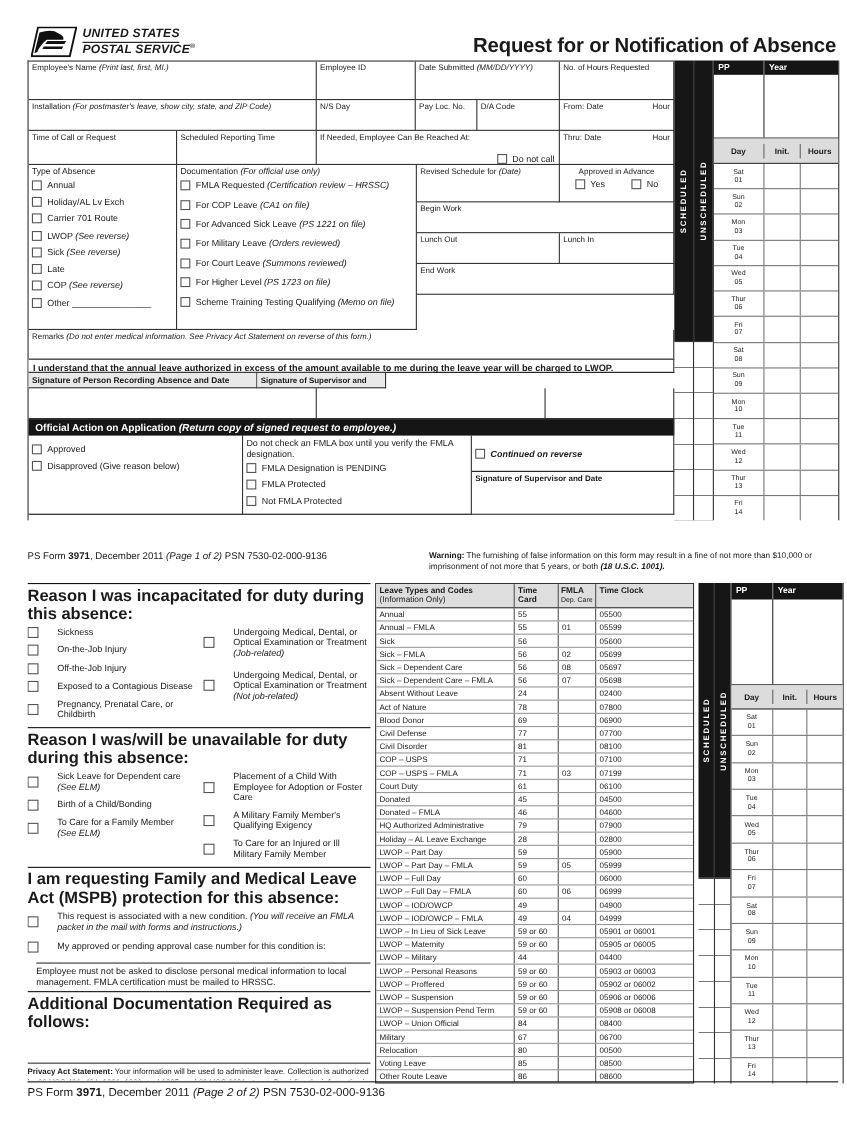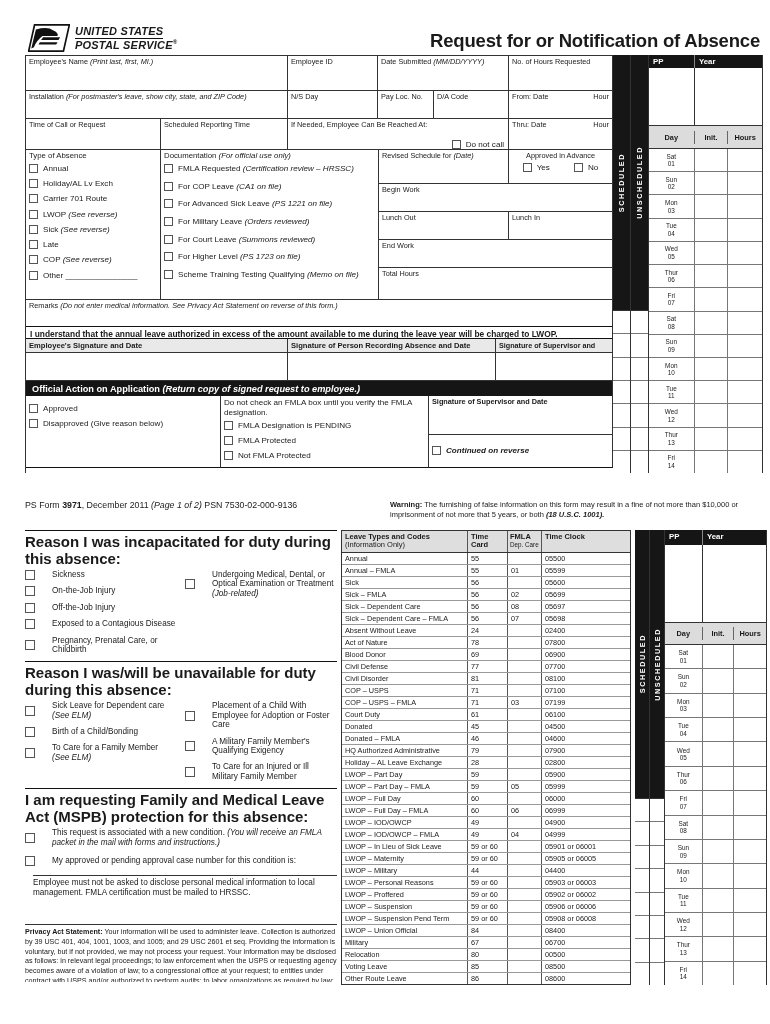--- a/index.html
+++ b/index.html
@@ -283,34 +283,30 @@
             <div class="fc" style="width:130px;">
               <span class="lbl">Lunch Out</span>
             </div>
             <div class="fc" style="flex:1;">
               <span class="lbl">Lunch In</span>
             </div>
           </div>
           <div class="fc" style="height:28px;">
             <span class="lbl">End Work</span>
           </div>
-          <div class="fc" style="flex:1;">
-            <span class="lbl">Total Hours</span>
-          </div>
         </div>
       </div>
 
       <div class="fc" style="height:26px;border-bottom:none;">
         <span class="lbl"><span>Remarks </span><span class="it">(Do not enter medical information. See Privacy Act Statement on reverse of this form.)</span></span>
       </div>
 
       <div class="lwop" style="height:13px;box-sizing:border-box;">I understand that the annual leave authorized in excess of the amount available to me during the leave year will be charged to LWOP.</div>
 
       <div class="fr sighdr" style="height:14px;">
-        <div class="fc" style="width:262px;">Employee's Signature and Date</div>
         <div class="fc" style="width:208px;">Signature of Person Recording Absence and Date</div>
         <div class="fc" style="width:117px;font-size:7.2px;">Signature of Supervisor and Date Notified</div>
       </div>
       <div class="fr" style="height:28px;">
         <div class="fc" style="width:262px;"></div>
         <div class="fc" style="width:208px;"></div>
         <div class="fc" style="width:117px;"></div>
       </div>
 
       <div class="oabar" style="height:15px;box-sizing:border-box;">
@@ -342,28 +338,28 @@
                 <span>FMLA Protected</span>
               </div>
 
               <div class="cbi" style="margin-bottom:5.5px;">
                 <span class="cb"></span>
                 <span>Not FMLA Protected</span>
               </div>
             </div>
         </div>
         <div style="width:184px;display:flex;flex-direction:column;">
+          <div class="fc" style="flex:1;border-bottom:1.6px solid #111;display:flex;align-items:center;">
+            <span class="cbi" style="margin:0;font-weight:bold;font-style:italic;">
+              <span class="cb"></span>
+              <span>Continued on reverse</span>
+            </span>
+          </div>
           <div class="fc" style="flex:1.2;border-bottom:1px solid #333;">
             <span class="lbl" style="font-weight:bold;">Signature of Supervisor and Date</span>
-          </div>
-          <div class="fc" style="flex:1;border-bottom:1.6px solid #111;display:flex;align-items:center;">
-            <span class="cbi" style="margin:0;font-weight:bold;font-style:italic;">
-              <span class="cb"></span>
-              <span>Continued on reverse</span>
-            </span>
           </div>
         </div>
       </div>
     </div>
 
     <div class="sg" style="width:150px;height:418px;">
       <div class="sgbcol" style="width:18px;">
         <div class="sgbar" style="height:255px;">
             <span class="vtxt">SCHEDULED</span>
           </div>
@@ -564,20 +560,24 @@
               <span><span>Pregnancy, Prenatal Care, or Childbirth</span><span class="it"></span></span>
             </div>
           </div>
         <div>
 
             <div class="p2item" style="margin-bottom:10px;">
               <span class="cb"></span>
               <span><span>Undergoing Medical, Dental, or Optical Examination or Treatment </span><span class="it">(Job-related)</span></span>
             </div>
 
+            <div class="p2item" style="margin-bottom:10px;">
+              <span class="cb"></span>
+              <span><span>Undergoing Medical, Dental, or Optical Examination or Treatment </span><span class="it">(Not job-related)</span></span>
+            </div>
           </div>
       </div>
 
       <div class="sechdr">Reason I was/will be unavailable for duty during this absence:</div>
       <div class="twocol">
         <div>
 
             <div class="p2item">
               <span class="cb"></span>
               <span><span>Sick Leave for Dependent care </span><span class="it">(See ELM)</span></span>
@@ -620,20 +620,21 @@
             <span><span>This request is associated with a new condition. </span><span class="it">(You will receive an FMLA packet in the mail with forms and instructions.)</span></span>
           </div>
 
           <div class="p2item" style="margin-bottom:9px;">
             <span class="cb"></span>
             <span><span>My approved or pending approval case number for this condition is:</span><span class="it"></span></span>
           </div>
         </div>
       <div class="fmla-note">Employee must not be asked to disclose personal medical information to local management. FMLA certification must be mailed to HRSSC.</div>
 
+      <div class="sechdr">Additional Documentation Required as follows:</div>
 
       <div class="privacy">
         <b>Privacy Act Statement:</b><span> Your information will be used to administer leave. Collection is authorized by 39 USC 401, 404, 1001, 1003, and 1005; and 29 USC 2601 et seq. Providing the information is voluntary, but if not provided, we may not process your request.  Your information may be disclosed as follows: in relevant legal proceedings; to law enforcement when the USPS or requesting agency becomes aware of a violation of law; to a congressional office at your request; to entities under contract with USPS and/or authorized to perform audits; to labor organizations as required by law; to government agencies regarding personnel matters; and to the EEOC; MSPB or Office of Special Counsel.</span>
       </div>
     </div>
 
     <div class="lt">
       <div class="lt-hdr">
         <div class="c1"><b>Leave Types and Codes</b><br><span>(Information Only)</span></div>
         <div class="c2"><b>Time</b><br><b>Card</b></div>
@@ -1048,13 +1049,16 @@
                 <div>14</div>
               </div>
               <div class="sgcell" style="width:32px;"></div>
               <div class="sgcell" style="width:32px;"></div>
             </div>
           </div>
       </div>
     </div>
   </div>
 
+  <div class="footer2">
+    <span>PS Form </span><b>3971</b><span>, December 2011 </span><span class="it">(Page 2 of 2)</span><span> PSN 7530-02-000-9136</span>
+  </div>
 </div>
 
 </body></html>

